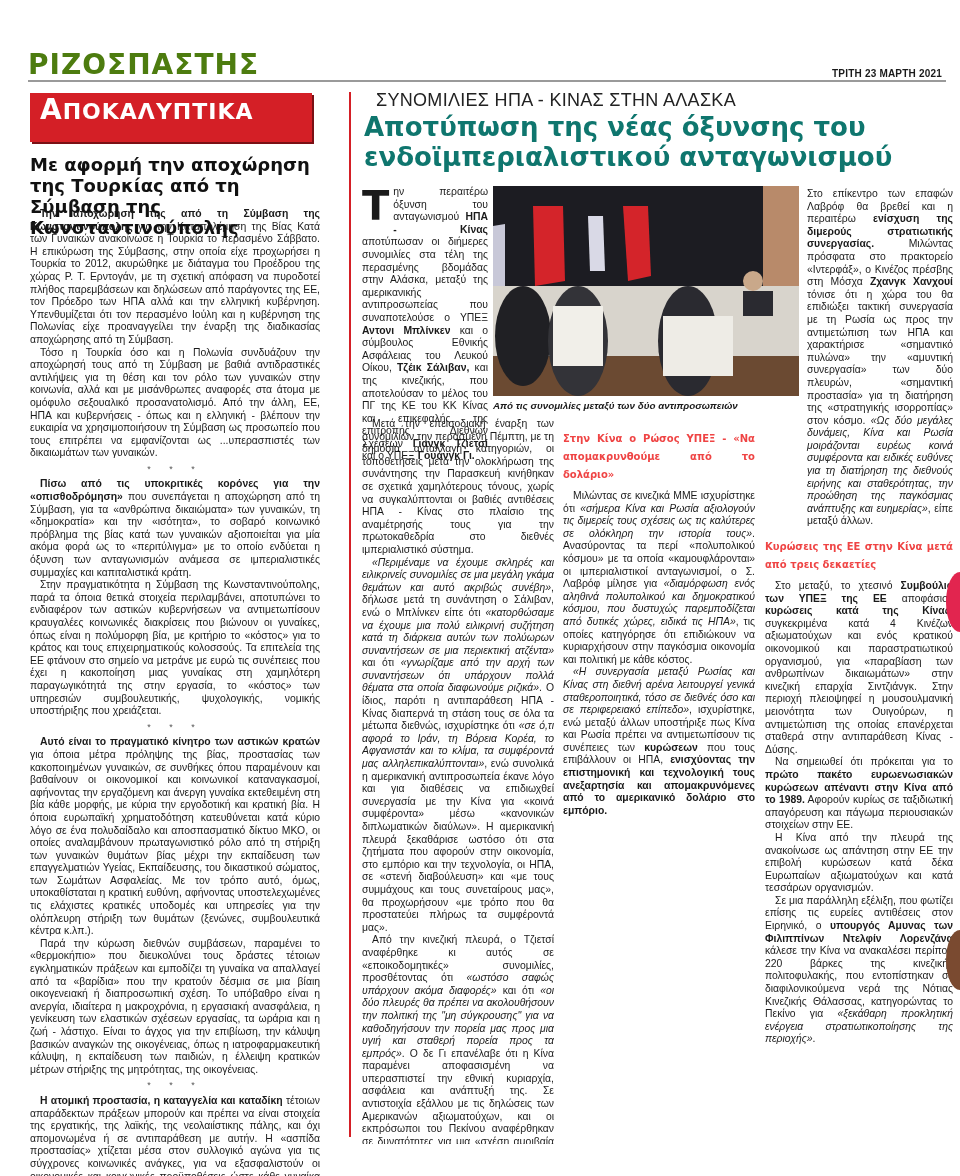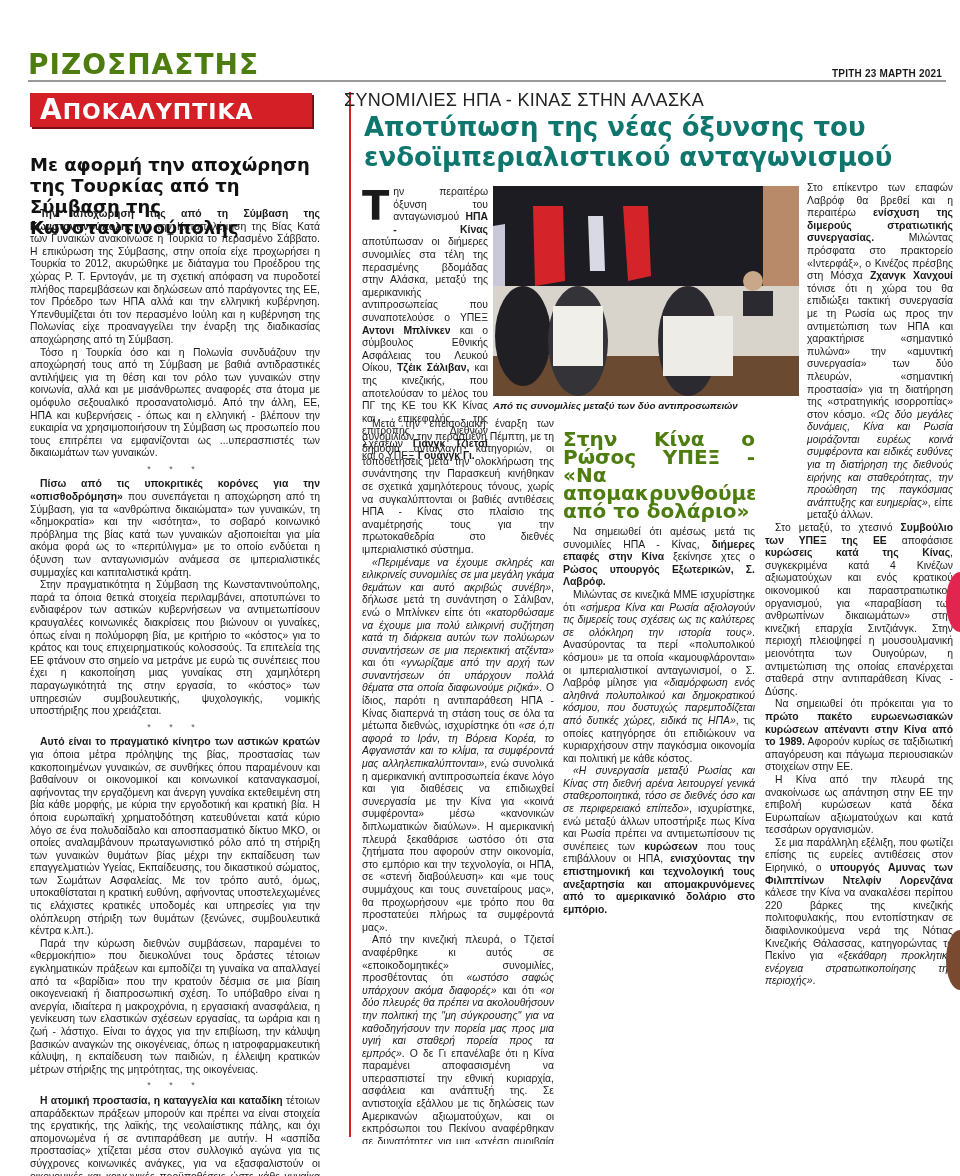--- a/index.html
+++ b/index.html
@@ -1,39 +1,39 @@
 <!DOCTYPE html>
 <html><head>
 <meta charset="utf-8">
 <style>
   html, body { margin:0; padding:0; background:#fff; }
   body { width:960px; height:1176px; position:relative; overflow:hidden; font-family:"Liberation Sans", sans-serif; color:#1a1a1a; }
   .abs { position:absolute; }
   .masthead { left:28px; top:48px; font-family:"DejaVu Sans", sans-serif; font-weight:bold; font-size:28px; letter-spacing:1px; color:#4d7c0f; }
   .date { right:18px; top:68px; font-size:10px; font-weight:bold; letter-spacing:0.2px; }
   .rule-top { left:28px; right:14px; top:80px; height:2px; background:#9a9a9a; }
-  .kicker-left { left:30px; top:93px; width:282px; height:34px; background:#d41f26; box-shadow:2px 2px 0 #7a1015; color:#fff; font-weight:bold; font-family:"DejaVu Sans", sans-serif; font-size:22px; line-height:34px; padding-left:10px; letter-spacing:1px; box-sizing:border-box; }
+  .kicker-left { left:30px; top:93px; width:282px; height:49px; background:#d41f26; box-shadow:2px 2px 0 #7a1015; color:#fff; font-weight:bold; font-family:"DejaVu Sans", sans-serif; font-size:22px; line-height:34px; padding-left:10px; letter-spacing:1px; box-sizing:border-box; }
   .kicker-left .cap { font-size:28px; }
   .left-head { left:30px; top:154px; width:300px; font-family:"DejaVu Sans", sans-serif; font-weight:bold; font-size:18px; line-height:21px; color:#111; }
   .leftcol { left:30px; top:208px; width:290px; font-size:10.4px; line-height:12.6px; text-align:justify; }
   .leftcol p { margin:0; text-indent:10px; }
   .stars { text-align:center; font-size:9px; color:#555; margin:3px 0; letter-spacing:8px; }
   .vrule { left:349px; top:92px; width:2px; height:1045px; background:#d41f26; }
-  .kicker-right { left:344px; top:90px; font-size:18px; color:#222; letter-spacing:0.3px; }
+  .kicker-right { left:376px; top:90px; font-size:18px; color:#222; letter-spacing:0.3px; }
   .main-head { left:364px; top:112px; width:590px; font-family:"DejaVu Sans", sans-serif; font-weight:bold; font-size:26px; line-height:30px; color:#0f766e; }
   .col { font-size:10.4px; line-height:12.6px; text-align:justify; }
   .col p { margin:0; text-indent:10px; }
   .col1a { left:362px; top:186px; width:126px; }
   .dropcap { float:left; font-family:"DejaVu Sans", sans-serif; font-weight:bold; font-size:40px; line-height:36px; margin:2px 4px 0 0; }
   .photo { left:493px; top:186px; width:306px; height:210px; background:#2a2a2f; overflow:hidden; }
   .caption { left:493px; top:400px; width:306px; text-align:left; font-size:9.8px; font-style:italic; font-weight:bold; }
   .col1b { left:362px; top:418px; width:192px; }
   .col2 { left:563px; top:420px; width:192px; }
   .col3a { left:806px; top:186px; width:146px; }
-  .subhead { font-family:"DejaVu Sans", sans-serif; font-weight:bold; font-size:20px; line-height:18px; margin:10px 0 6px 0; color:#4d7c0f; text-indent:0; }
+  .subhead { font-family:"DejaVu Sans", sans-serif; font-weight:bold; font-size:10px; line-height:18px; margin:10px 0 6px 0; color:#ef4444; text-indent:0; }
   .circle-red { right:-14px; top:572px; width:28px; height:60px; border-radius:50%; background:#e2254f; }
   .circle-brown { right:-14px; top:930px; width:28px; height:60px; border-radius:50%; background:#7a4a30; }
   b { font-weight:bold; }
   i { font-style:italic; }
 </style>
 </head>
 <body>
 
 <div class="abs masthead">
   <span>ΡΙΖΟΣΠΑΣΤΗΣ</span>
@@ -88,27 +88,27 @@
 </div>
 <div class="abs caption">Από τις συνομιλίες μεταξύ των δύο αντιπροσωπειών</div>
 
 <div class="abs col col1b" id="col1" style="height: 726px; overflow: hidden;">
     <p><span>Μετά την επεισοδιακή έναρξη των συνομιλιών την περασμένη Πέμπτη, με τη δημόσια ανταλλαγή κατηγοριών, οι τοποθετήσεις μετά την ολοκλήρωση της συνάντησης την Παρασκευή κινήθηκαν σε σχετικά χαμηλότερους τόνους, χωρίς να συγκαλύπτονται οι βαθιές αντιθέσεις ΗΠΑ - Κίνας στο πλαίσιο της αναμέτρησής τους για την πρωτοκαθεδρία στο διεθνές ιμπεριαλιστικό σύστημα.</span></p>
     <p><i>«Περιμέναμε να έχουμε σκληρές και ειλικρινείς συνομιλίες σε μια μεγάλη γκάμα θεμάτων και αυτό ακριβώς συνέβη»</i><span>, δήλωσε μετά τη συνάντηση ο Σάλιβαν, ενώ ο Μπλίνκεν είπε ότι </span><i>«κατορθώσαμε να έχουμε μια πολύ ειλικρινή συζήτηση κατά τη διάρκεια αυτών των πολύωρων συναντήσεων σε μια περιεκτική ατζέντα»</i><span> και ότι </span><i>«γνωρίζαμε από την αρχή των συναντήσεων ότι υπάρχουν πολλά θέματα στα οποία διαφωνούμε ριζικά»</i><span>. Ο ίδιος, παρότι η αντιπαράθεση ΗΠΑ - Κίνας διαπερνά τη στάση τους σε όλα τα μέτωπα διεθνώς, ισχυρίστηκε ότι </span><i>«σε ό,τι αφορά το Ιράν, τη Βόρεια Κορέα, το Αφγανιστάν και το κλίμα, τα συμφέροντά μας αλληλεπικαλύπτονται»</i><span>, ενώ συνολικά η αμερικανική αντιπροσωπεία έκανε λόγο και για διαθέσεις να επιδιωχθεί συνεργασία με την Κίνα για «κοινά συμφέροντα» μέσω «κανονικών διπλωματικών διαύλων». Η αμερικανική πλευρά ξεκαθάρισε ωστόσο ότι στα ζητήματα που αφορούν στην οικονομία, στο εμπόριο και την τεχνολογία, οι ΗΠΑ, σε «στενή διαβούλευση» και «με τους συμμάχους και τους συνεταίρους μας», θα προχωρήσουν «με τρόπο που θα προστατεύει πλήρως τα συμφέροντά μας».</span></p>
     <p><span>Από την κινεζική πλευρά, ο Τζιετσί αναφέρθηκε κι αυτός σε «εποικοδομητικές» συνομιλίες, προσθέτοντας ότι </span><i>«ωστόσο σαφώς υπάρχουν ακόμα διαφορές»</i><span> και ότι </span><i>«οι δύο πλευρές θα πρέπει να ακολουθήσουν την πολιτική της "μη σύγκρουσης" για να καθοδηγήσουν την πορεία μας προς μια υγιή και σταθερή πορεία προς τα εμπρός»</i><span>. Ο δε Γι επανέλαβε ότι η Κίνα παραμένει αποφασισμένη να υπερασπιστεί την εθνική κυριαρχία, ασφάλεια και ανάπτυξή της. Σε αντιστοιχία εξάλλου με τις δηλώσεις των Αμερικανών αξιωματούχων, και οι εκπρόσωποι του Πεκίνου αναφέρθηκαν σε δυνατότητες για μια «σχέση αμοιβαία επωφελούς συνεργασίας», ιεραρχώντας τα ζητήματα «της πανδημίας, της κλιματικής αλλαγής και της παγκόσμιας οικονομικής ανάπτυξης».</span></p>
   </div>
 <div class="abs col col2" id="col2" style="height: 720px; overflow: hidden;">
     <div class="subhead">Στην Κίνα ο Ρώσος ΥΠΕΞ - «Να απομακρυνθούμε από το δολάριο»</div>
-    <p><span>Να σημειωθεί ότι αμέσως μετά τις συνομιλίες ΗΠΑ - Κίνας, </span><b>διήμερες επαφές στην Κίνα</b><span> ξεκίνησε χτες ο </span><b>Ρώσος υπουργός Εξωτερικών, Σ. Λαβρόφ.</b></p>
     <p><span>Μιλώντας σε κινεζικά ΜΜΕ ισχυρίστηκε ότι </span><i>«σήμερα Κίνα και Ρωσία αξιολογούν τις διμερείς τους σχέσεις ως τις καλύτερες σε ολόκληρη την ιστορία τους»</i><span>. Ανασύροντας τα περί «πολυπολικού κόσμου» με τα οποία «καμουφλάρονται» οι ιμπεριαλιστικοί ανταγωνισμοί, ο Σ. Λαβρόφ μίλησε για </span><i>«διαμόρφωση ενός αληθινά πολυπολικού και δημοκρατικού κόσμου, που δυστυχώς παρεμποδίζεται από δυτικές χώρες, ειδικά τις ΗΠΑ»</i><span>, τις οποίες κατηγόρησε ότι επιδιώκουν να κυριαρχήσουν στην παγκόσμια οικονομία και πολιτική με κάθε κόστος.</span></p>
     <p><i>«Η συνεργασία μεταξύ Ρωσίας και Κίνας στη διεθνή αρένα λειτουργεί γενικά σταθεροποιητικά, τόσο σε διεθνές όσο και σε περιφερειακό επίπεδο»</i><span>, ισχυρίστηκε, ενώ μεταξύ άλλων υποστήριξε πως Κίνα και Ρωσία πρέπει να αντιμετωπίσουν τις συνέπειες των </span><b>κυρώσεων</b><span> που τους επιβάλλουν οι ΗΠΑ, </span><b>ενισχύοντας την επιστημονική και τεχνολογική τους ανεξαρτησία και απομακρυνόμενες από το αμερικανικό δολάριο στο εμπόριο.</b></p>
   </div>
 
-<div class="abs col col3a" id="col3" style="width: 188px; left: 765px; top: 182px; height: 960px; overflow: hidden;">
+<div class="abs col col3a" id="col3" style="width: 188px; left: 765px; top: 188px; height: 960px; overflow: hidden;">
     <p style="padding-left: 42px; text-indent: 0px;"><span>Στο επίκεντρο των επαφών Λαβρόφ θα βρεθεί και η περαιτέρω </span><b>ενίσχυση της διμερούς στρατιωτικής συνεργασίας.</b><span> Μιλώντας πρόσφατα στο πρακτορείο «Ιντερφάξ», ο Κινέζος πρέσβης στη Μόσχα </span><b>Ζχανγκ Χανχουί</b><span> τόνισε ότι η χώρα του θα επιδιώξει τακτική συνεργασία με τη Ρωσία ως προς την αντιμετώπιση των ΗΠΑ και χαρακτήρισε «σημαντικό πυλώνα» την «αμυντική συνεργασία» των δύο πλευρών, «σημαντική προστασία» για τη διατήρηση της «στρατηγικής ισορροπίας» στον κόσμο. </span><i>«Ως δύο μεγάλες δυνάμεις, Κίνα και Ρωσία μοιράζονται ευρέως κοινά συμφέροντα και ειδικές ευθύνες για τη διατήρηση της διεθνούς ειρήνης και σταθερότητας, την προώθηση της παγκόσμιας ανάπτυξης και ευημερίας»</i><span>, είπε μεταξύ άλλων.</span></p>
+    <div class="subhead">Κυρώσεις της ΕΕ στην Κίνα μετά από τρεις δεκαετίες</div>
     <p><span>Στο μεταξύ, το χτεσινό </span><b>Συμβούλιο των ΥΠΕΞ της ΕΕ</b><span> αποφάσισε </span><b>κυρώσεις κατά της Κίνας</b><span>, συγκεκριμένα κατά 4 Κινέζων αξιωματούχων και ενός κρατικού οικονομικού και παραστρατιωτικού οργανισμού, για «παραβίαση των ανθρωπίνων δικαιωμάτων» στην κινεζική επαρχία Σιντζιάνγκ. Στην περιοχή πλειοψηφεί η μουσουλμανική μειονότητα των Ουιγούρων, η αντιμετώπιση της οποίας επανέρχεται σταθερά στην αντιπαράθεση Κίνας - Δύσης.</span></p>
     <p><span>Να σημειωθεί ότι πρόκειται για το </span><b>πρώτο πακέτο ευρωενωσιακών κυρώσεων απέναντι στην Κίνα από το 1989.</b><span> Αφορούν κυρίως σε ταξιδιωτική απαγόρευση και πάγωμα περιουσιακών στοιχείων στην ΕΕ.</span></p>
     <p><span>Η Κίνα από την πλευρά της ανακοίνωσε ως απάντηση στην ΕΕ την επιβολή κυρώσεων κατά δέκα Ευρωπαίων αξιωματούχων και κατά τεσσάρων οργανισμών.</span></p>
     <p><span>Σε μια παράλληλη εξέλιξη, που φωτίζει επίσης τις ευρείες αντιθέσεις στον Ειρηνικό, ο </span><b>υπουργός Αμυνας των Φιλιππίνων Ντελφίν Λορενζάνα</b><span> κάλεσε την Κίνα να ανακαλέσει περίπου 220 βάρκες της κινεζικής πολιτοφυλακής, που εντοπίστηκαν σε διαφιλονικούμενα νερά της Νότιας Κινεζικής Θάλασσας, κατηγορώντας το Πεκίνο για </span><i>«ξεκάθαρη προκλητική ενέργεια στρατιωτικοποίησης της περιοχής»</i><span>.</span></p>
   </div>
 
 <div class="abs circle-red"></div>
 <div class="abs circle-brown"></div>
 
 </body></html>

